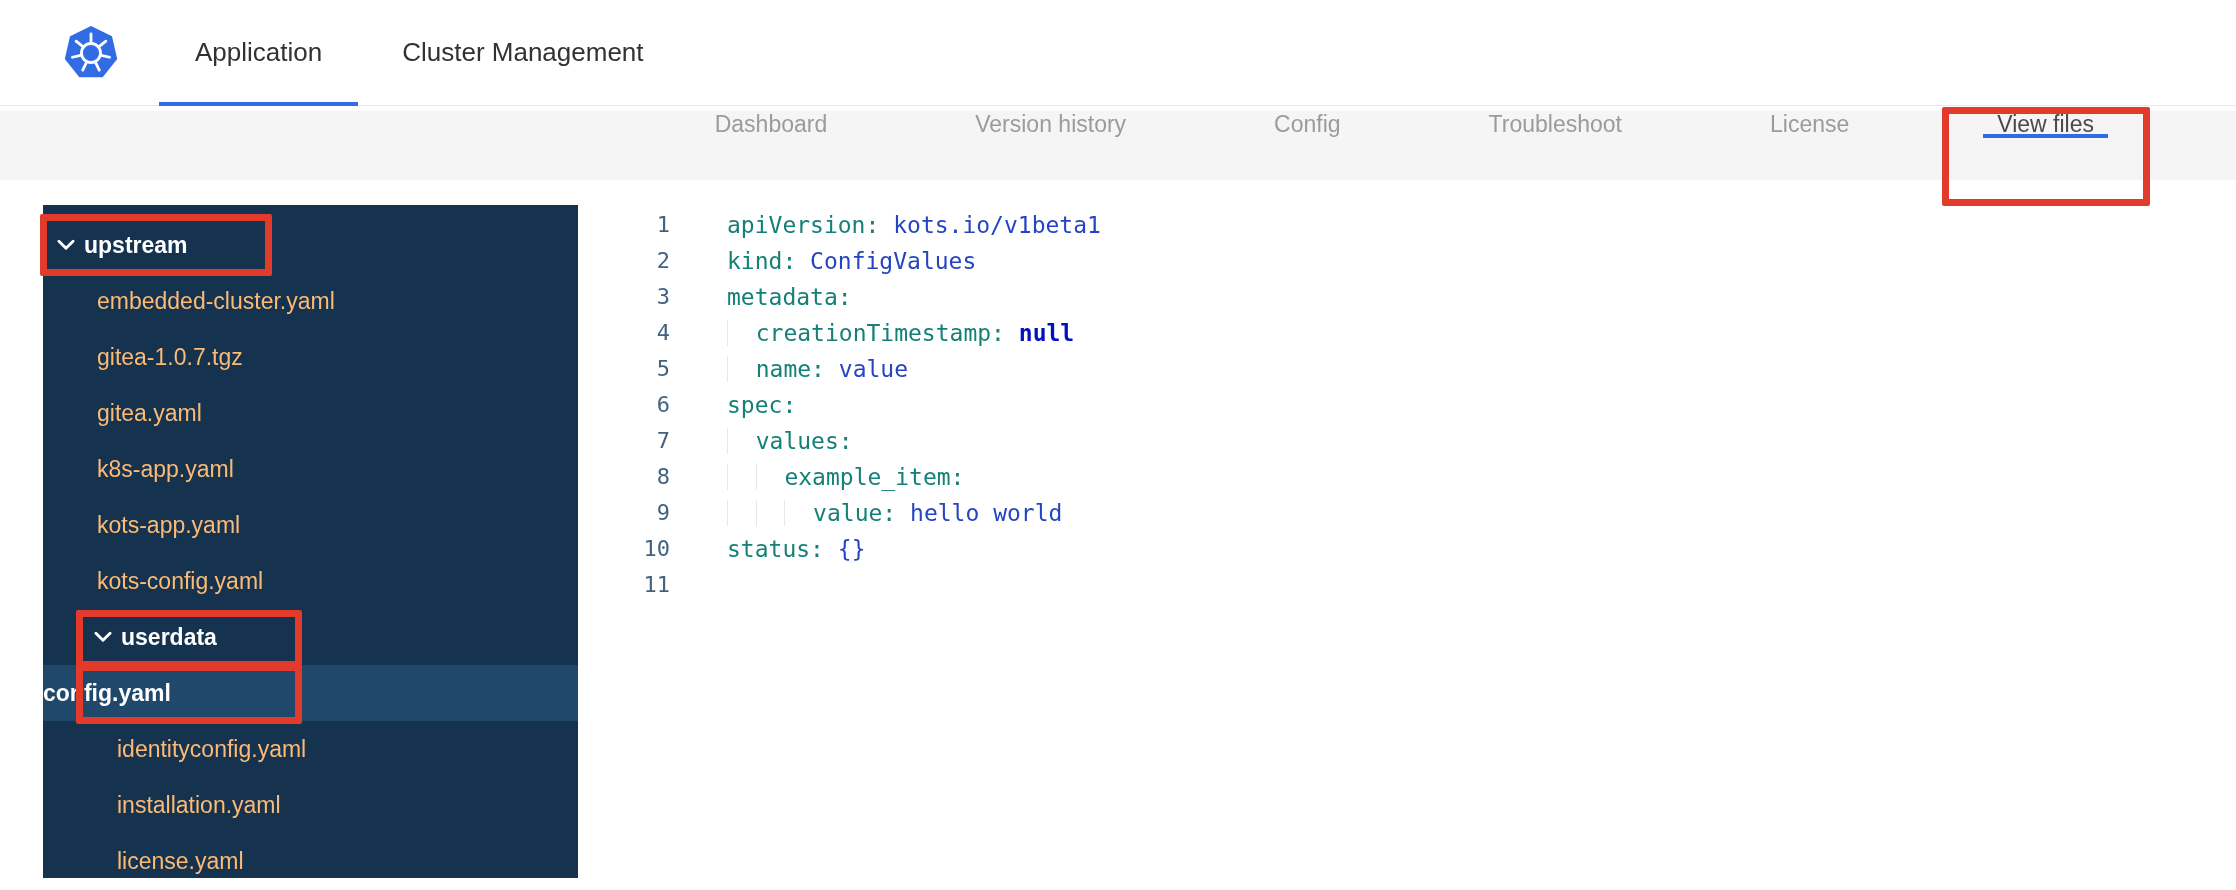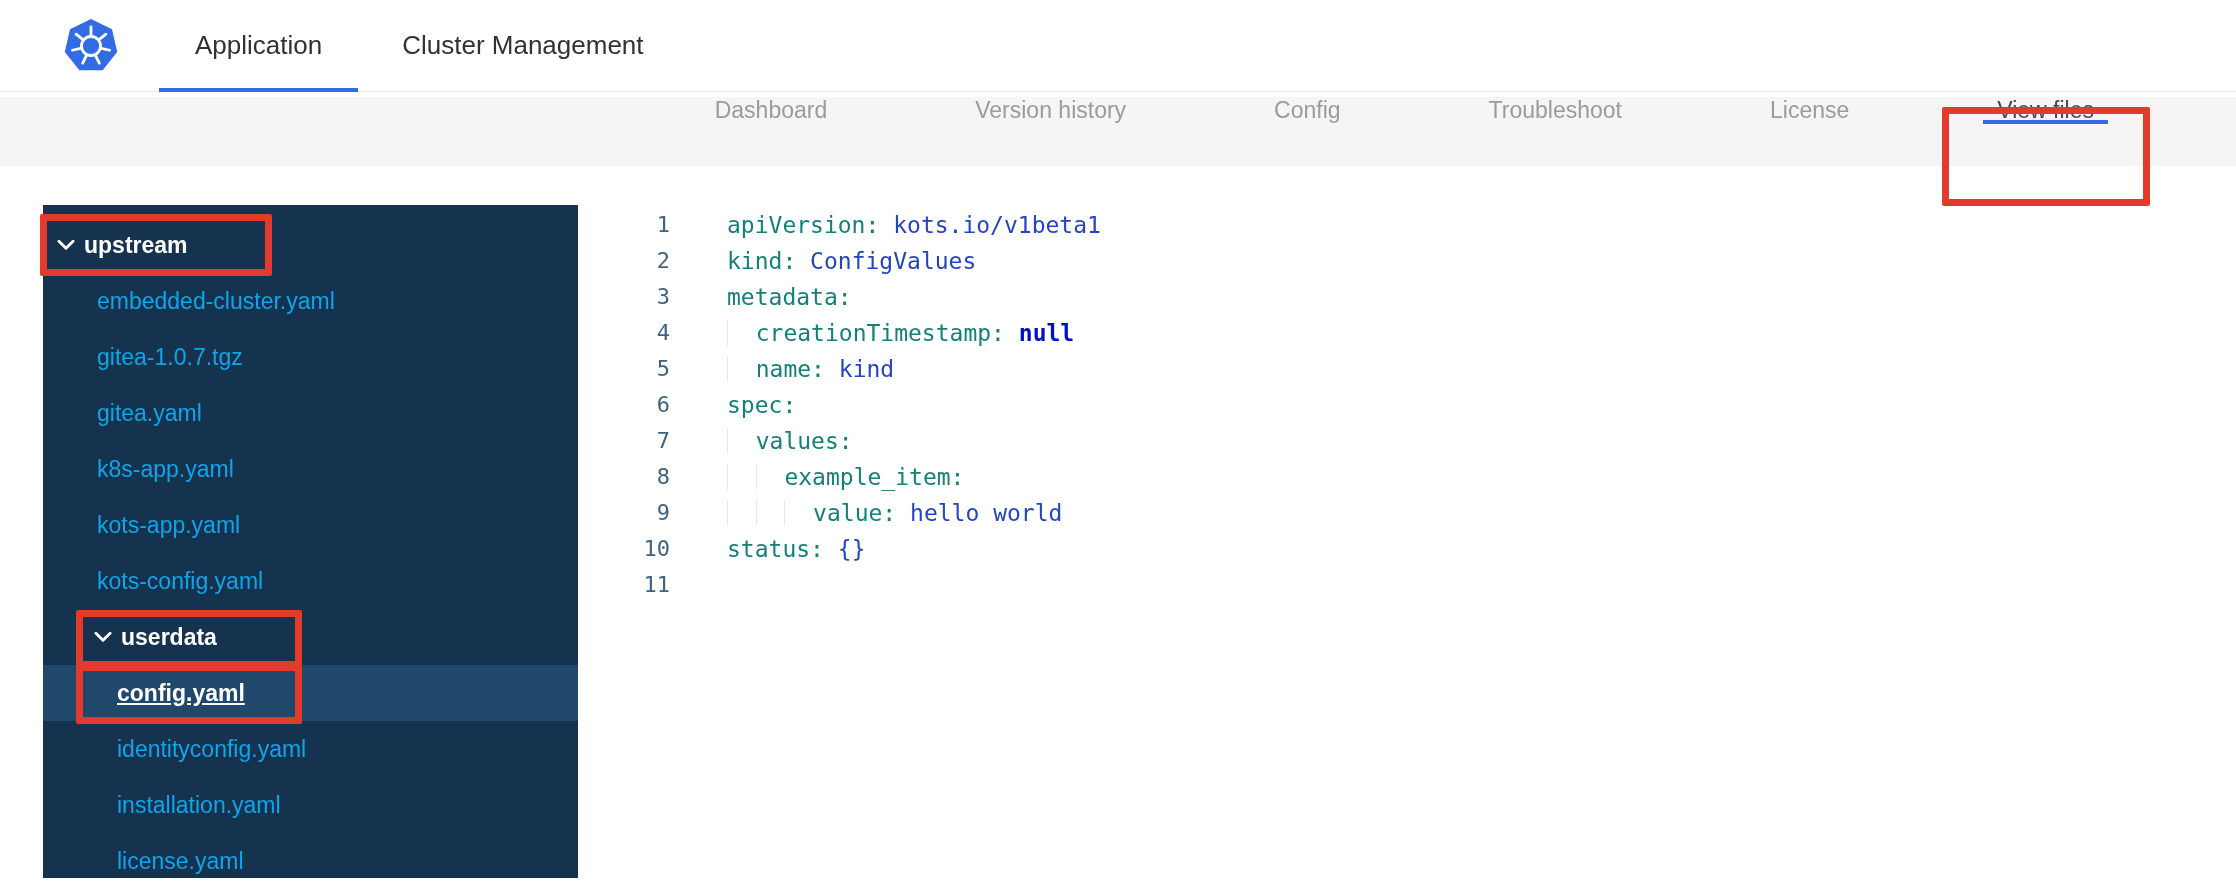--- a/index.html
+++ b/index.html
@@ -7,21 +7,21 @@
   body {
     background:#ffffff;
     font-family:"Liberation Sans", sans-serif;
     position:relative;
     overflow:hidden;
     color:#333;
   }
 
   
   .header {
-    height:92px; background:#fff; border-bottom:1px solid #e8e8e8;
+    height:106px; background:#fff; border-bottom:1px solid #e8e8e8;
     display:flex; align-items:center; padding-left:63px;
   }
   .logo { width:56px; height:56px; margin-right:40px; flex:none; display:flex; align-items:center; }
   .logo svg { width:56px; height:56px; }
   .h-tabs { display:flex; align-self:stretch; gap:8px; }
   .h-tab {
     position:relative; display:flex; align-items:center;
     padding:0 36px; font-size:26px; color:#323232; cursor:pointer; white-space:nowrap;
   }
   .h-tab.active { font-weight:500; }
@@ -49,21 +49,21 @@
   
   .content { position:absolute; top:180px; left:0; right:0; bottom:0; background:#fff; }
 
   .sidebar {
     position:absolute; top:25px; left:43px; width:535px; bottom:12px;
     background:var(--sidebar-bg,#15334f);
     padding-top:12px; overflow:hidden;
   }
   .tree-row {
     height:56px; display:flex; align-items:center;
-    font-size:23px; color:#0ea5e9; cursor:pointer; white-space:nowrap;
+    font-size:23px; color:#fdba74; cursor:pointer; white-space:nowrap;
   }
   .tree-row.folder { font-weight:bold; color:#ffffff; }
   .tree-row.selected { background:var(--sidebar-selected-bg,#20486b); font-weight:bold; color:#ffffff; }
   .chev { width:18px; height:12px; margin-right:9px; flex:none; display:inline-flex; }
 
   .editor {
     position:absolute; top:25px; left:578px; right:0; bottom:0;
     padding-top:2px; background:#fff;
     font-family:"DejaVu Sans Mono", monospace; font-size:23px;
   }
@@ -148,21 +148,21 @@
         <span class="tree-label">kots-config.yaml</span>
       </div>
       <div class="tree-row folder" style="padding-left: 51px;">
         <span class="chev">
           <svg viewBox="0 0 14 9" width="18" height="12">
             <path d="M1.5 1.5 L7 7 L12.5 1.5" fill="none" stroke="#ffffff" stroke-width="2.2" stroke-linecap="round" stroke-linejoin="round"></path>
           </svg>
         </span>
         <span class="tree-label">userdata</span>
       </div>
-      <div class="tree-row file selected" style="padding-left: 74px; text-decoration: underline;">
+      <div class="tree-row file selected" style="">
         <span class="tree-label">config.yaml</span>
       </div>
       <div class="tree-row file" style="padding-left: 74px;">
         <span class="tree-label">identityconfig.yaml</span>
       </div>
       <div class="tree-row file" style="padding-left: 74px;">
         <span class="tree-label">installation.yaml</span>
       </div>
       <div class="tree-row file" style="padding-left: 74px;">
         <span class="tree-label">license.yaml</span>
@@ -181,21 +181,21 @@
         <div class="code-line">
           <span class="gutter">3</span>
           <span class="code-text"><span class="tok-key">metadata:</span></span>
         </div>
         <div class="code-line">
           <span class="gutter">4</span>
           <span class="code-text"><span class="ind">  </span><span class="tok-key">creationTimestamp:</span><span class="tok-plain"> </span><span class="tok-keyword">null</span></span>
         </div>
         <div class="code-line">
           <span class="gutter">5</span>
-          <span class="code-text"><span class="ind">  </span><span class="tok-key">name:</span><span class="tok-plain"> </span><span class="tok-value">kind</span></span>
+          <span class="code-text"><span class="ind">  </span><span class="tok-key">name:</span><span class="tok-plain"> </span><span class="tok-value">value</span></span>
         </div>
         <div class="code-line">
           <span class="gutter">6</span>
           <span class="code-text"><span class="tok-key">spec:</span></span>
         </div>
         <div class="code-line">
           <span class="gutter">7</span>
           <span class="code-text"><span class="ind">  </span><span class="tok-key">values:</span></span>
         </div>
         <div class="code-line">

